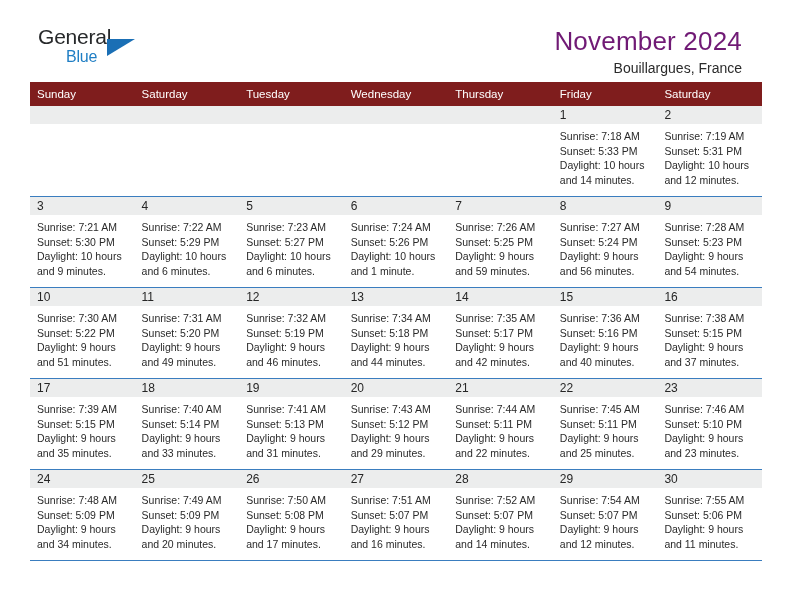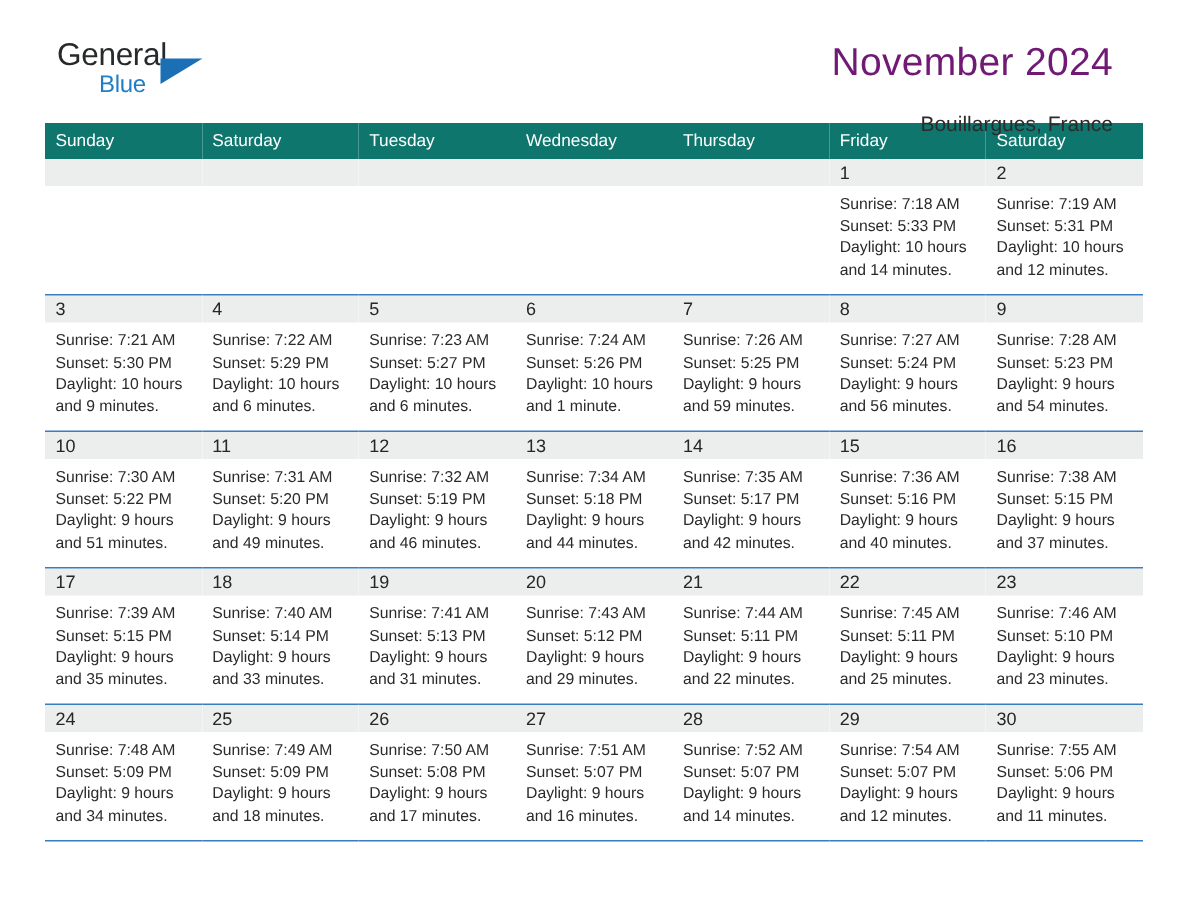--- a/index.html
+++ b/index.html
@@ -72,32 +72,32 @@
     font-size: 26px;
     font-weight: normal;
     color: #701a75;
     line-height: 30px;
     letter-spacing: 0.2px;
   }
   .location {
     font-size: 14px;
     color: #2b2b2b;
     line-height: 20px;
-    margin-top: 16px;
+    margin-top: 2px;
   }
 
   
   .calendar {
     width: 732px;
     border-collapse: collapse;
     table-layout: fixed;
     margin-top: 8px;
   }
   .calendar th {
-    background: #0f766e;
+    background: #7f1d1d;
     color: #ffffff;
     font-size: 11.5px;
     font-weight: normal;
     text-align: left;
     padding: 6px 0 6px 7px;
     height: 20px;
     box-sizing: border-box;
   }
   .calendar td {
     vertical-align: top;
@@ -399,21 +399,21 @@
               <div>Daylight: 9 hours</div>
               <div>and 34 minutes.</div>
             </div>
           </td>
           <td>
             <div class="daynum">25</div>
             <div class="info">
               <div>Sunrise: 7:49 AM</div>
               <div>Sunset: 5:09 PM</div>
               <div>Daylight: 9 hours</div>
-              <div>and 18 minutes.</div>
+              <div>and 20 minutes.</div>
             </div>
           </td>
           <td>
             <div class="daynum">26</div>
             <div class="info">
               <div>Sunrise: 7:50 AM</div>
               <div>Sunset: 5:08 PM</div>
               <div>Daylight: 9 hours</div>
               <div>and 17 minutes.</div>
             </div>

